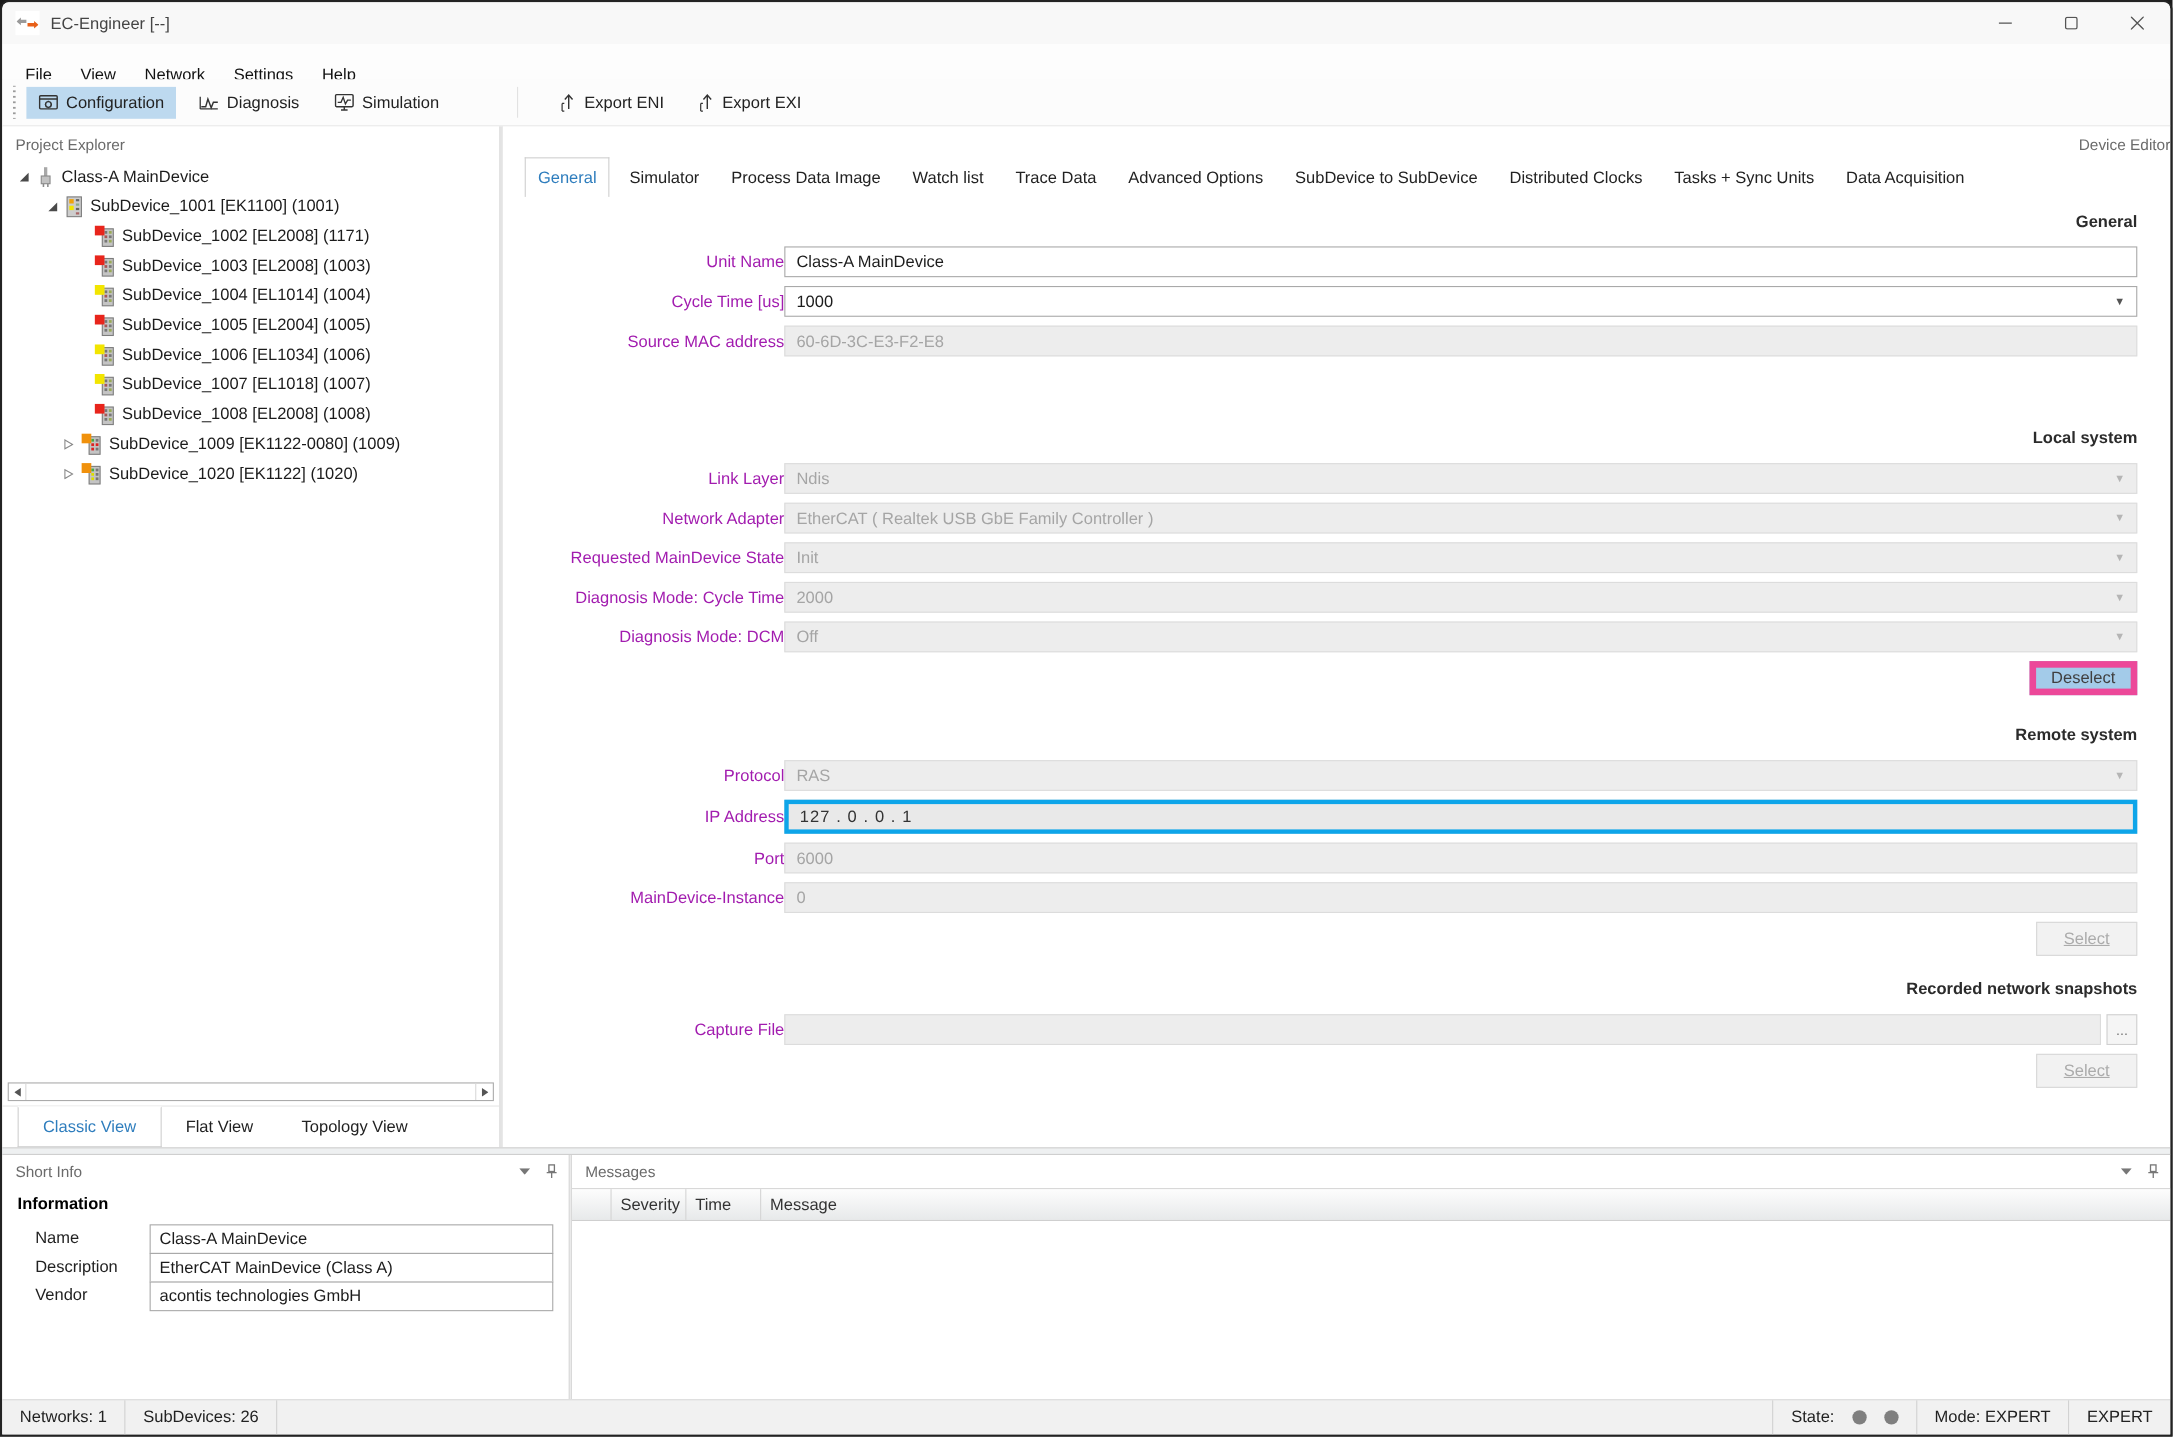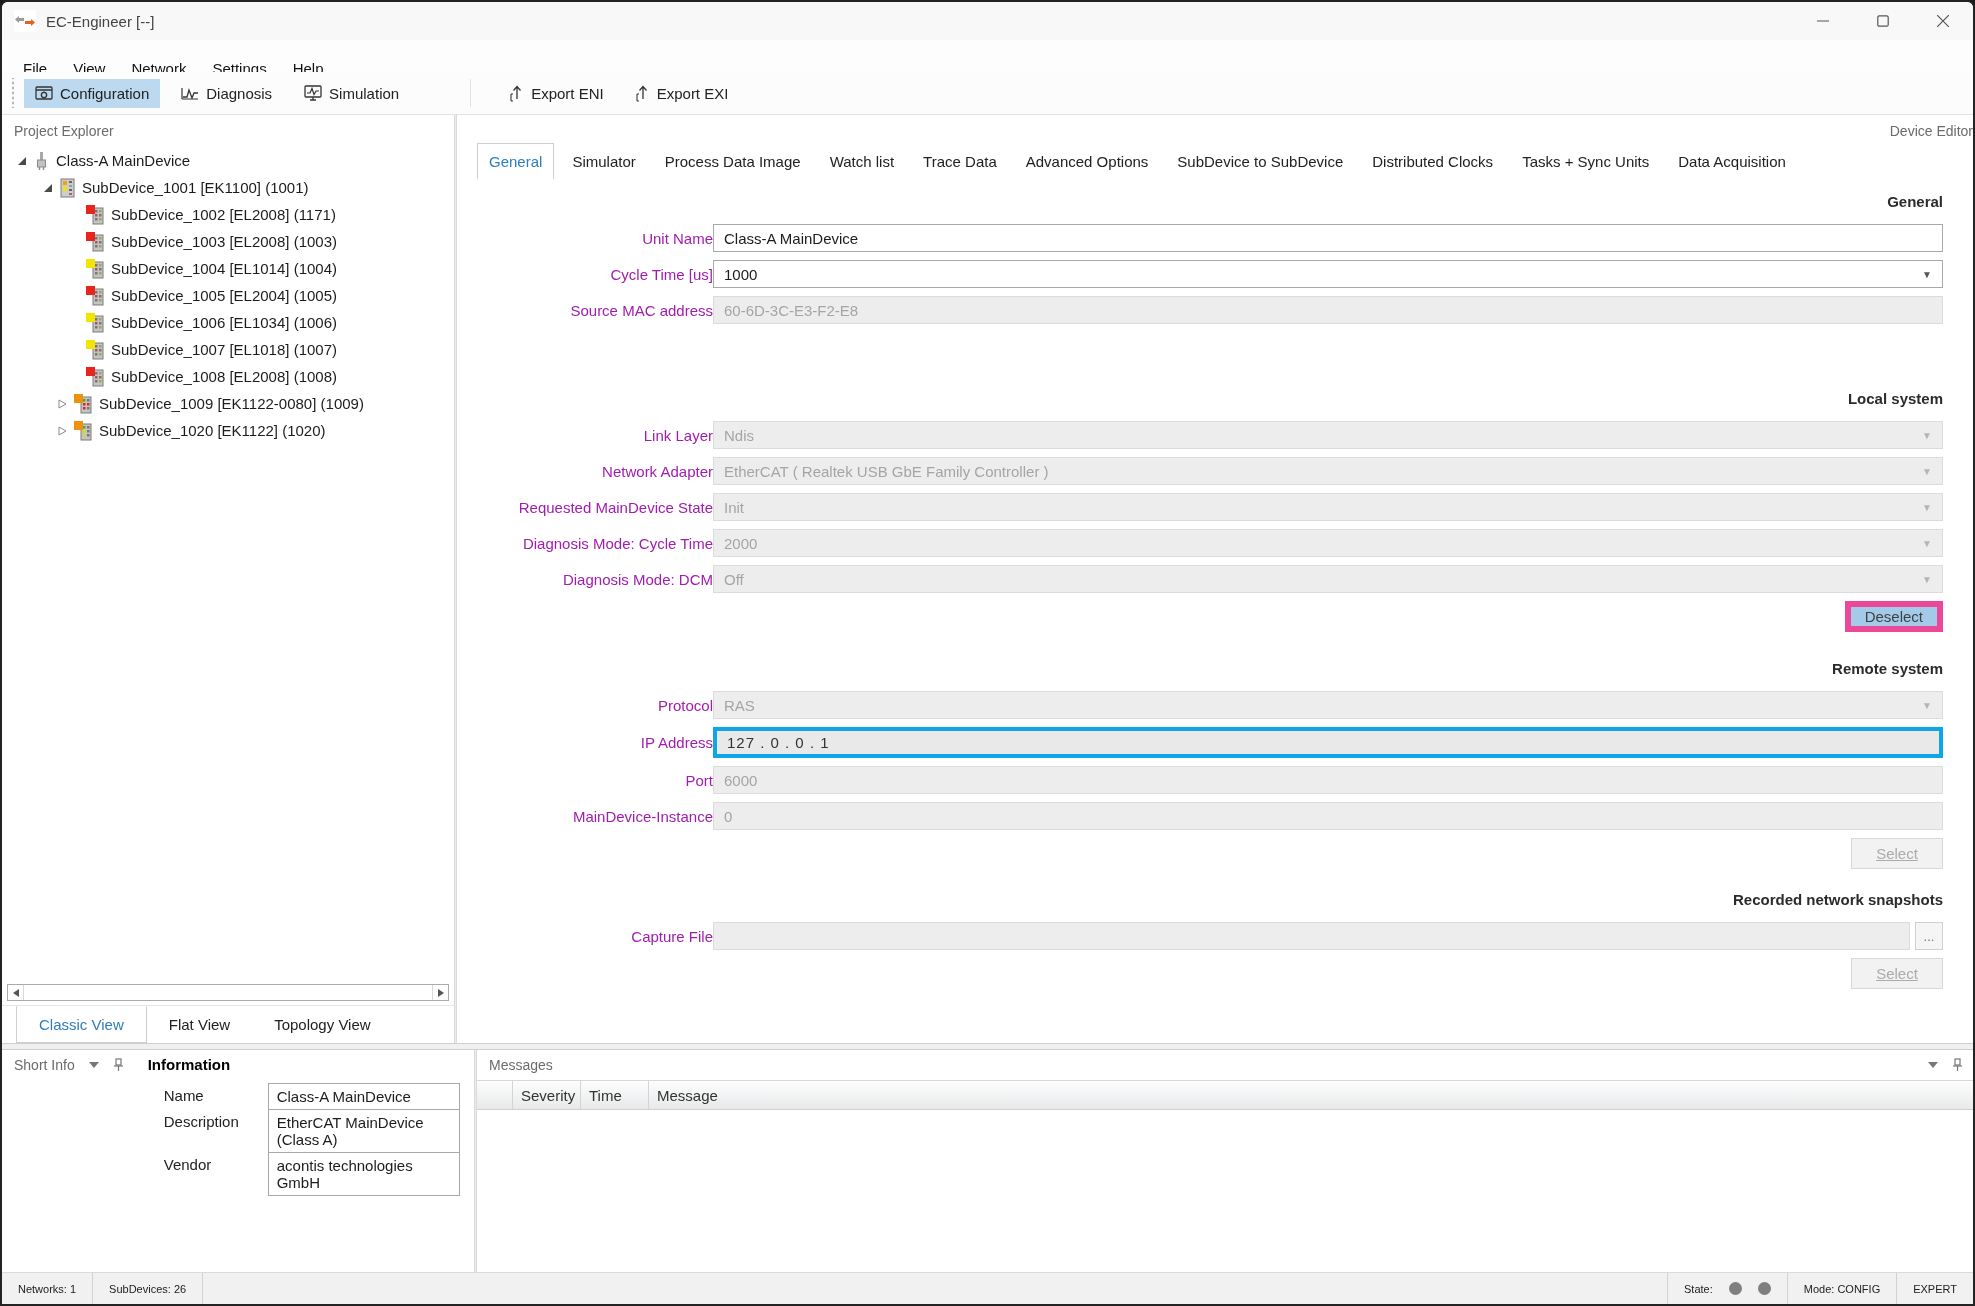--- a/index.html
+++ b/index.html
@@ -79,35 +79,35 @@
   .btn-disabled { background: #f2f2f2; color: #ababab; border: 1px solid #d8d8d8; text-decoration: underline; }
   .browse-btn { width: 28px; height: 28px; margin-left: 5px; border: 1px solid #d0d0d0; background: #f5f5f5; color: #777;
     display: flex; align-items: center; justify-content: center; flex: none; font-size: 13px; }
   .gap-lg { margin-top: 66px; } .gap-md { margin-top: 28px; } .gap-sm { margin-top: 22px; }
   
   .hsplit { height: 7px; flex: none; background: #eef0f1; border-top: 1px solid #cfcfcf; border-bottom: 1px solid #cfcfcf; }
   .panes-bottom { height: 222px; flex: none; display: flex; }
   .dock-header { height: 30px; display: flex; align-items: center; padding: 0 10px 0 12px; color: #6b6b6b; font-size: 14px; flex: none; }
   .dock-header .spring { flex: 1; }
   .dock-icon { color: #777; margin-left: 14px; display: flex; align-items: center; }
-  .shortinfo { width: 472px; flex: none; display: flex; flex-direction: row; background: #fff; }
+  .shortinfo { width: 515px; flex: none; display: flex; flex-direction: column; background: #fff; }
   .si-body { padding: 6px 14px; }
   .si-sec { font-weight: bold; color: #000; margin-bottom: 10px; }
   .si-row { display: flex; align-items: stretch; }
   .si-label { width: 120px; flex: none; padding: 4px 0 0 16px; color: #222; }
   .si-box { flex: 1; border: 1px solid #a9a9a9; margin-bottom: -1px; padding: 4px 8px; color: #1c1c1c; background: #fff; }
   .messages { flex: 1; display: flex; flex-direction: column; min-width: 0; background: #fff; }
   .msg-grid-header { height: 30px; flex: none; display: flex; align-items: stretch;
     background: linear-gradient(#fdfdfd, #e7e9ea); border-top: 1px solid #d8d8d8; border-bottom: 1px solid #cfcfcf; }
   .mg-col { display: flex; align-items: center; padding: 0 8px; color: #333; border-right: 1px solid #d4d4d4; }
   .mg-col.first { width: 36px; flex: none; } .mg-col.sev { width: 68px; flex:none; } .mg-col.time { width: 68px; flex:none; }
   .mg-col.msg { flex: 1; border-right: none; }
   .msg-body { flex: 1; background: #fff; }
   
-  .statusbar { height: 32px; flex: none; background: #f1f1f1; border-top: 1px solid #dadada; display: flex; align-items: stretch; font-size: 11px; color: #222; }
+  .statusbar { height: 32px; flex: none; background: #f1f1f1; border-top: 1px solid #dadada; display: flex; align-items: stretch; font-size: 15px; color: #222; }
   .sb-cell { display: flex; align-items: center; padding: 0 16px; border-right: 1px solid #d2d2d2; }
   .sb-spring { flex: 1; }
   .sb-right { border-left: 1px solid #d2d2d2; border-right: none; }
   .dot { width: 13px; height: 13px; border-radius: 50%; background: #7f7f7f; margin-left: 16px; }
 </style>
 </head>
 <body>
 
 <div class="window">
 
@@ -613,17 +613,17 @@
 
   <div class="statusbar">
     <div class="sb-cell">Networks: 1</div>
     <div class="sb-cell">SubDevices: 26</div>
     <div class="sb-spring"></div>
     <div class="sb-cell sb-right">
       <span>State:</span>
       <span class="dot"></span>
       <span class="dot"></span>
     </div>
-    <div class="sb-cell sb-right">Mode: CONFIG</div>
+    <div class="sb-cell sb-right">Mode: EXPERT</div>
     <div class="sb-cell sb-right" style="border-right:none;">EXPERT</div>
   </div>
 
 </div>
 
 </body></html>

